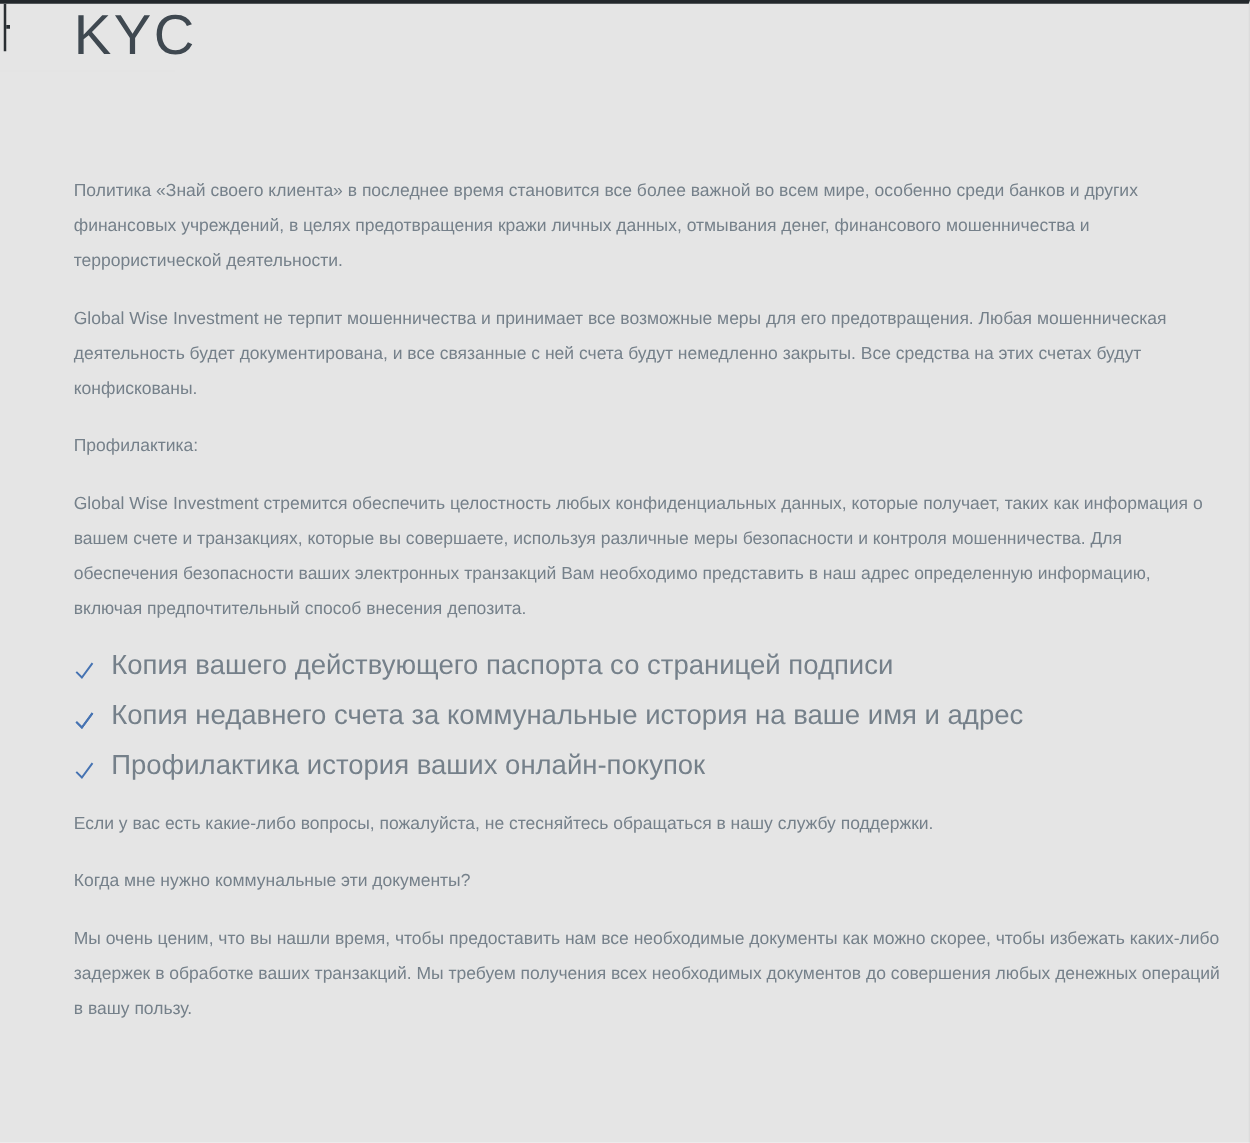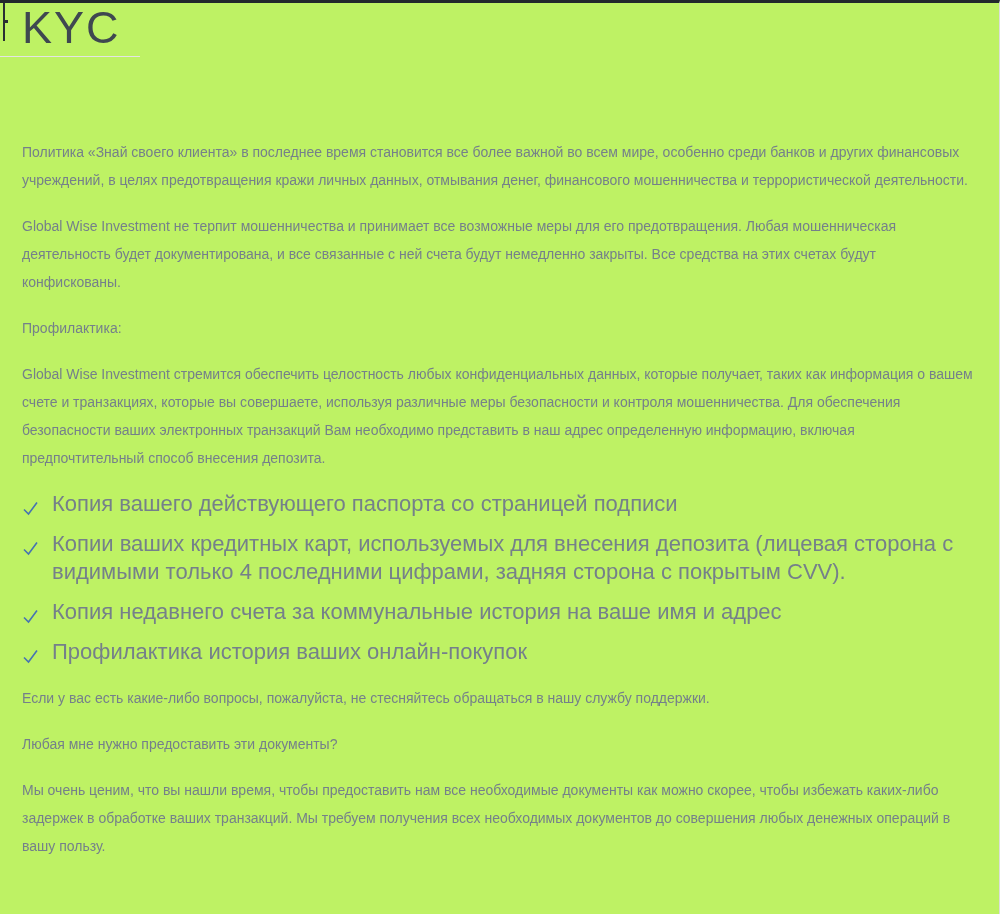--- a/index.html
+++ b/index.html
@@ -6,25 +6,26 @@
   body {
     width: 1000px; height: 914px;
     background: #ffffff;
     font-family: "Liberation Sans", "DejaVu Sans", sans-serif;
     overflow: hidden;
     position: relative;
   }
   .viewport {
     position: relative;
     width: 1000px; height: 914px;
-    background: #bef264;
+    background: #e5e5e5;
     box-sizing: border-box;
     border-top: 3px solid #23282c;
     border-right: 1px solid #dcdcdc;
     overflow: hidden;
+    padding-left: 37px;
   }
   .cursor-artifact {
     position: absolute;
     left: 3px; top: 0;
     width: 2px; height: 38px;
     background: #2a2f33;
   }
   .cursor-artifact::after {
     content: "";
     position: absolute;
@@ -109,21 +110,20 @@
               </svg>
           </span>
           <span>Копия вашего действующего паспорта со страницей подписи</span>
         </li>
         <li>
           <span class="check-icon">
             <svg viewBox="0 0 17 17" width="17" height="17">
                 <polyline points="2,9.5 6.5,14 15,2.5" fill="none" stroke="#4673b2" stroke-width="1.6"></polyline>
               </svg>
           </span>
-          <span>Копии ваших кредитных карт, используемых для внесения депозита (лицевая сторона с видимыми только 4 последними цифрами, задняя сторона с покрытым CVV).</span>
         </li>
         <li>
           <span class="check-icon">
             <svg viewBox="0 0 17 17" width="17" height="17">
                 <polyline points="2,9.5 6.5,14 15,2.5" fill="none" stroke="#4673b2" stroke-width="1.6"></polyline>
               </svg>
           </span>
           <span>Копия недавнего счета за коммунальные история на ваше имя и адрес</span>
         </li>
         <li>
@@ -131,18 +131,18 @@
             <svg viewBox="0 0 17 17" width="17" height="17">
                 <polyline points="2,9.5 6.5,14 15,2.5" fill="none" stroke="#4673b2" stroke-width="1.6"></polyline>
               </svg>
           </span>
           <span>Профилактика история ваших онлайн-покупок</span>
         </li>
       </ul>
 
       <p>Если у вас есть какие-либо вопросы, пожалуйста, не стесняйтесь обращаться в нашу службу поддержки.</p>
 
-      <p>Любая мне нужно предоставить эти документы?</p>
+      <p>Когда мне нужно коммунальные эти документы?</p>
 
       <p>Мы очень ценим, что вы нашли время, чтобы предоставить нам все необходимые документы как можно скорее, чтобы избежать каких-либо задержек в обработке ваших транзакций. Мы требуем получения всех необходимых документов до совершения любых денежных операций в вашу пользу.</p>
     </div>
   </div>
 </div>
 
 </body></html>

